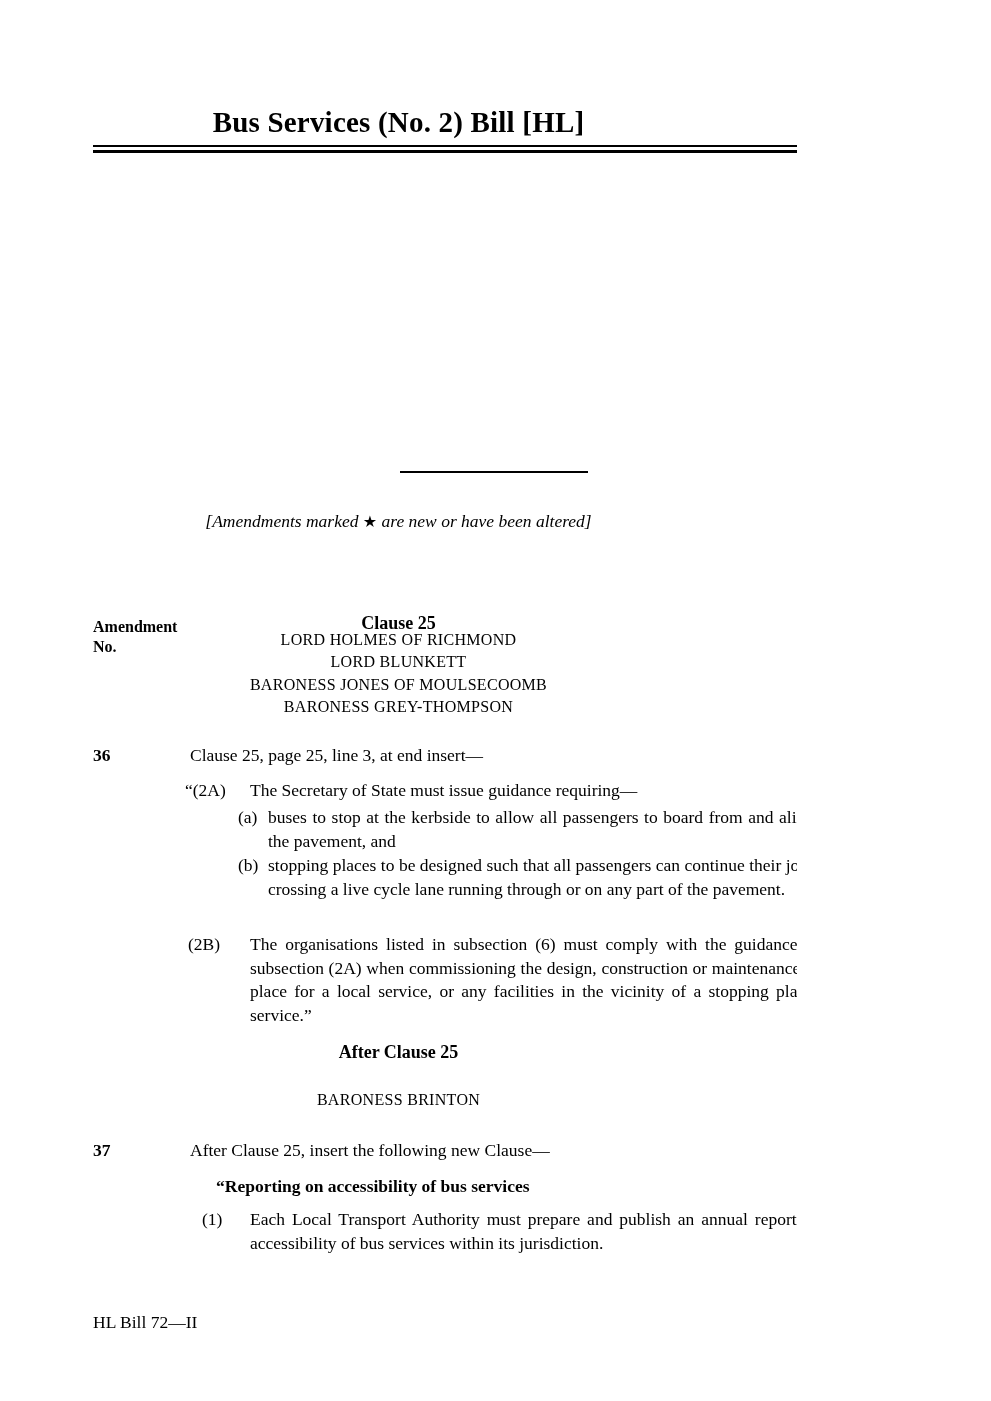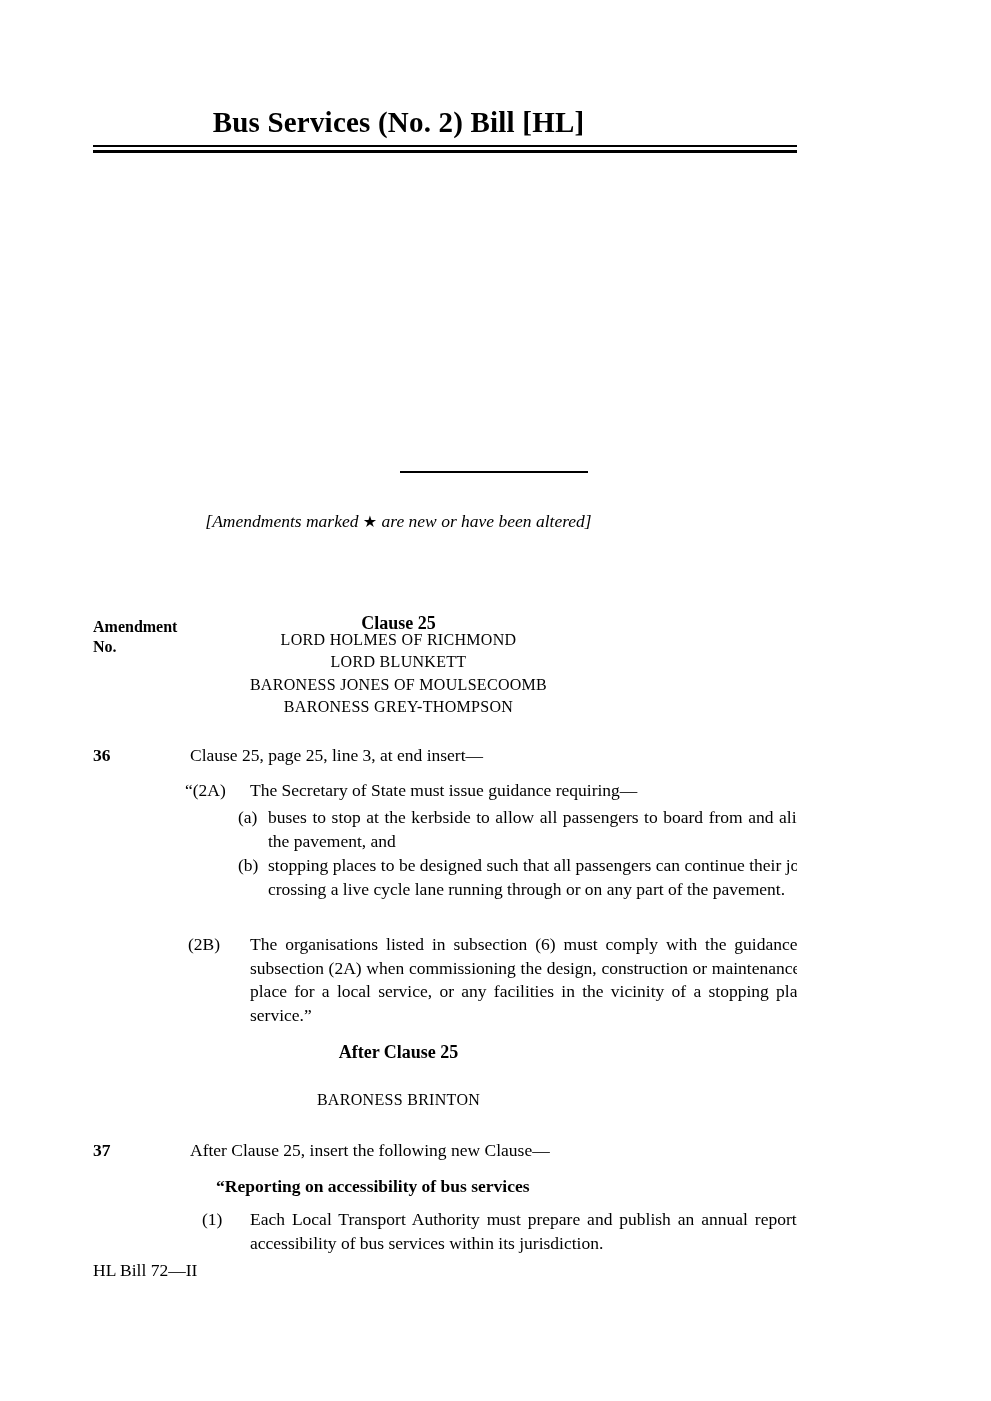--- a/index.html
+++ b/index.html
@@ -97,21 +97,21 @@
 
   .new-clause-heading {
     left: 216px; top: 1176px;
     font-size: 17.5px;
     font-weight: bold;
   }
   .p1 { left: 202px; top: 1208px; width: 695px; }
   .p1 .ptext { padding-left: 48px; }
 
   .footer {
-    left: 93px; top: 1260px; width: 804px;
+    left: 93px; top: 1312px; width: 804px;
     display: flex;
     justify-content: space-between;
     font-size: 17.5px;
   }
 </style>
 </head>
 <body>
 
 <div class="page">
 

